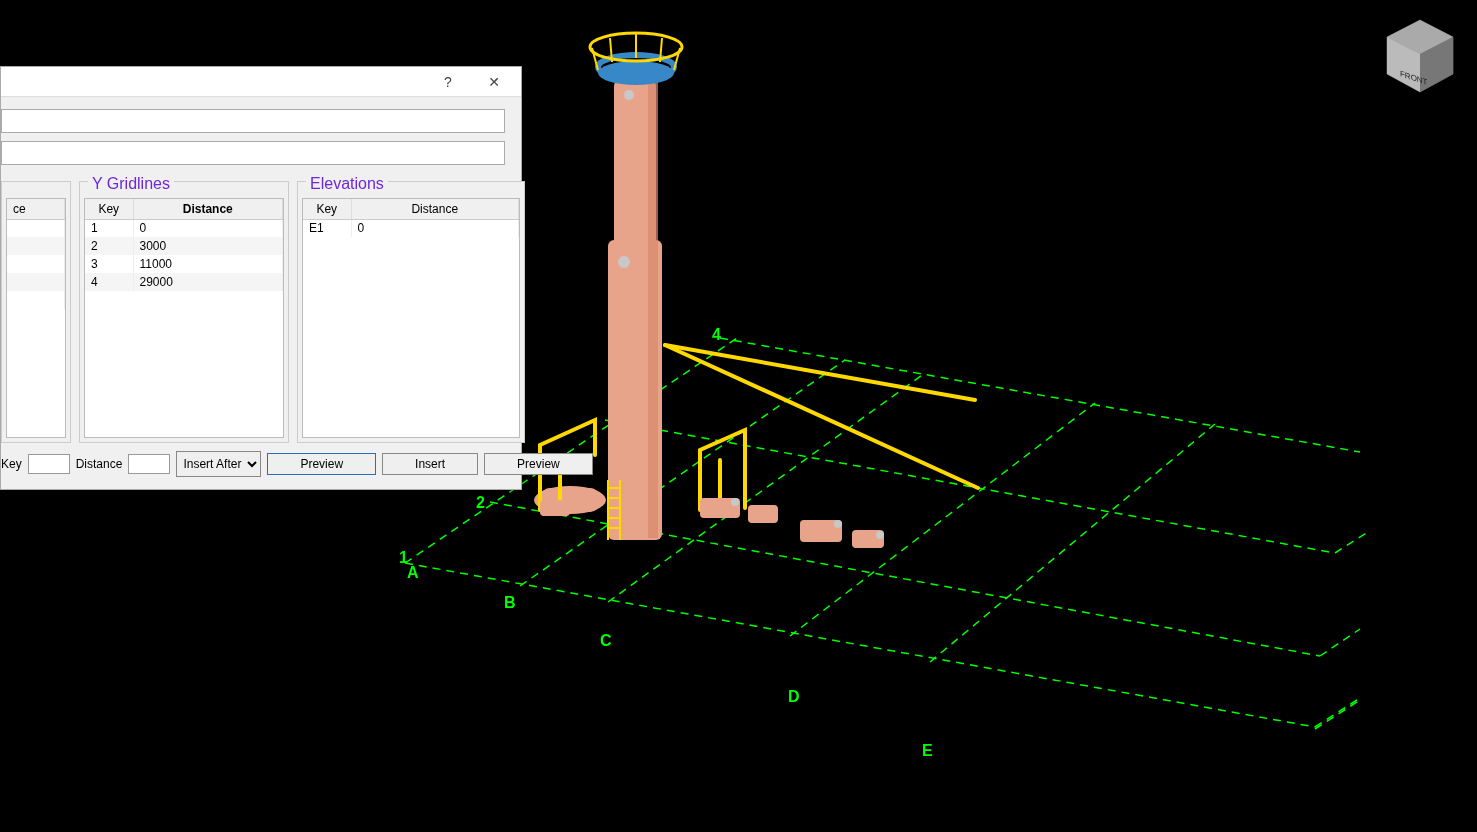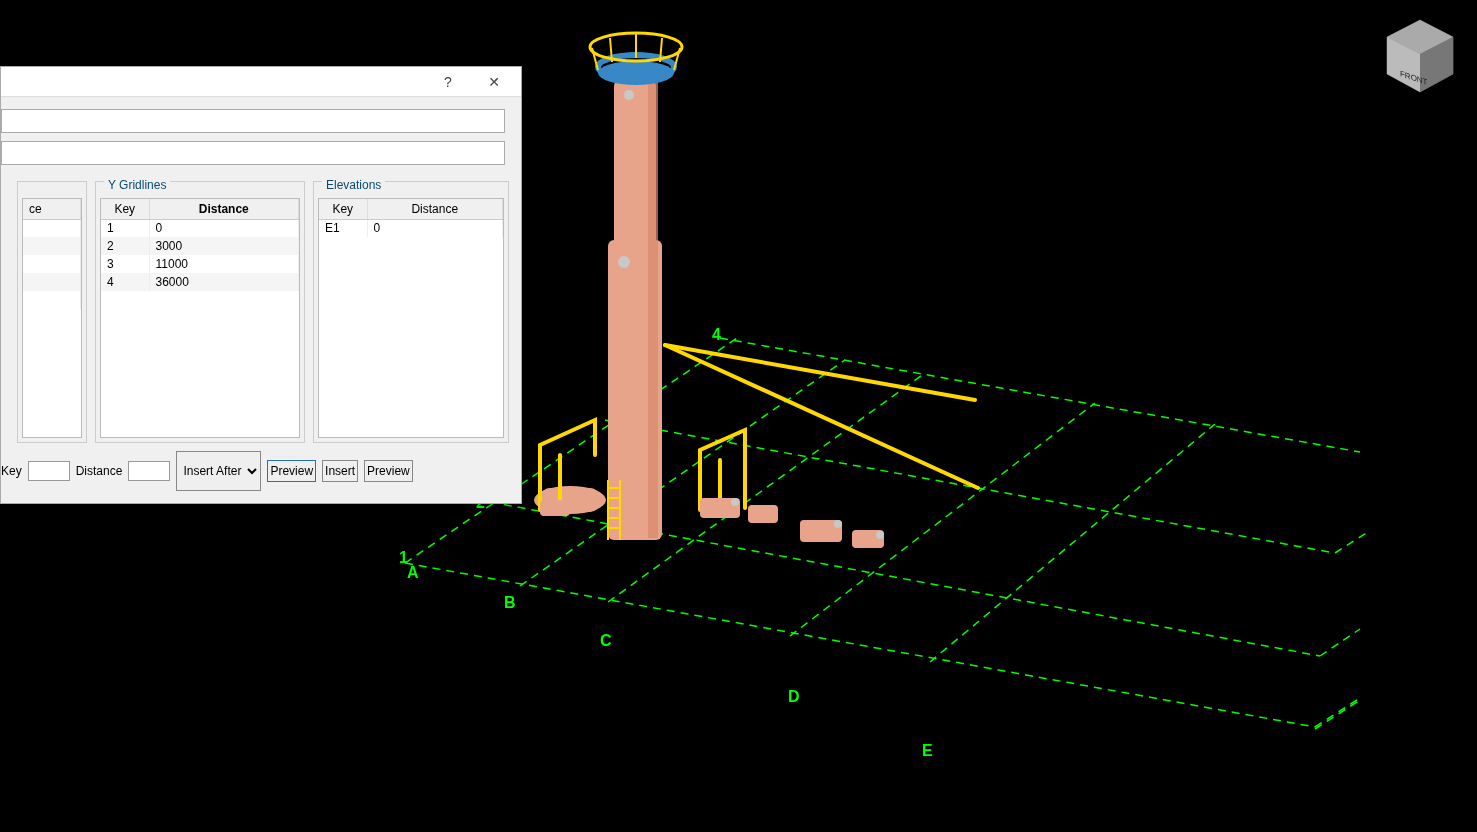--- a/index.html
+++ b/index.html
@@ -16,39 +16,39 @@
 .dialog{position:absolute;top:66px;left:0;width:522px;background:#f0f0f0;border:1px solid #aaa;box-shadow:2px 2px 6px rgba(0,0,0,.3)}
 .titlebar{height:30px;background:#fff;display:flex;align-items:center;justify-content:flex-end;padding:0 4px;border-bottom:1px solid #ddd}
 .titlebar .tb-btn{width:46px;height:28px;display:flex;align-items:center;justify-content:center;color:#444;font-size:14px;cursor:pointer}
 
 .dlg-body{padding:8px 8px 6px 0}
 .text-inputs{padding:4px 8px 4px 0}
 .text-inputs input{width:100%;height:24px;border:1px solid #aaa;background:#fff;margin-bottom:8px;padding:0 4px;font-size:12px}
 
 .panels{display:flex;gap:8px;padding-right:8px;margin-top:4px}
 .panel{border:1px solid #ccc;background:#f0f0f0;padding:4px 4px 4px 4px;flex:0 0 auto;position:relative}
-.panel.x{width:70px;margin-left:16px}
+.panel.x{width:70px;margin-left:0}
 .panel.y{width:210px}
-.panel.e{width:196px}
-.panel-title{font-size:12px;color:#0c4a6e;background:#f0f0f0;position:relative;top:-11px;left:4px;padding:0 4px;display:inline-block}
+.panel.e{width:228px}
+.panel-title{font-size:16px;color:#6d28d9;background:#f0f0f0;position:relative;top:-11px;left:4px;padding:0 4px;display:inline-block}
 
 .grid{border:1px solid #bbb;background:#fff;height:240px;overflow:hidden;font-size:12px;margin-top:-6px}
 .grid table{width:100%;border-collapse:collapse;table-layout:fixed}
 .grid th{background:#f0f0f0;border-bottom:1px solid #ccc;border-right:1px solid #ddd;padding:2px 6px;font-weight:normal;text-align:center;height:20px;font-size:12px}
 .grid th.bold{font-weight:bold}
 .grid td{padding:1px 6px;border-right:1px solid #eee;height:18px}
 .grid tbody tr:nth-child(even){background:#f5f5f5}
 
 .x .grid th{text-align:left}
 
 .bottom-row{display:flex;align-items:center;gap:6px;padding:8px 8px 6px 0;font-size:12px}
 .bottom-row .lbl{font-size:12px}
 .bottom-row input.small{width:42px;height:20px;border:1px solid #999;background:#fff;font-size:12px;padding:0 2px}
-.bottom-row select{height:40px;border:1px solid #888;background:#efefef;font-size:12px;padding:0 2px}
-.bottom-row button{height:22px;padding:0 2px;border:1px solid #888;background:#efefef;font-size:12px;cursor:pointer}
+.bottom-row select{height:26px;border:1px solid #888;background:#efefef;font-size:12px;padding:0 2px}
+.bottom-row button{height:22px;padding:0 32px;border:1px solid #888;background:#efefef;font-size:12px;cursor:pointer}
 .bottom-row button.primary{border:1px solid #2a6fbb}
 </style>
 </head>
 <body>
 
 <div class="viewport">
 <svg width="1477" height="832" viewBox="0 0 1477 832">
 
   <g stroke="#00ff00" stroke-width="1.5" stroke-dasharray="8 6" fill="none">
 
@@ -219,21 +219,21 @@
               <tr>
                   <td>2</td>
                   <td>3000</td>
                 </tr>
               <tr>
                   <td>3</td>
                   <td>11000</td>
                 </tr>
               <tr>
                   <td>4</td>
-                  <td>36000</td>
+                  <td>29000</td>
                 </tr>
             </tbody>
           </table>
         </div>
       </div>
 
       <div class="panel e">
         <span class="panel-title">Elevations</span>
         <div class="grid">
           <table>

